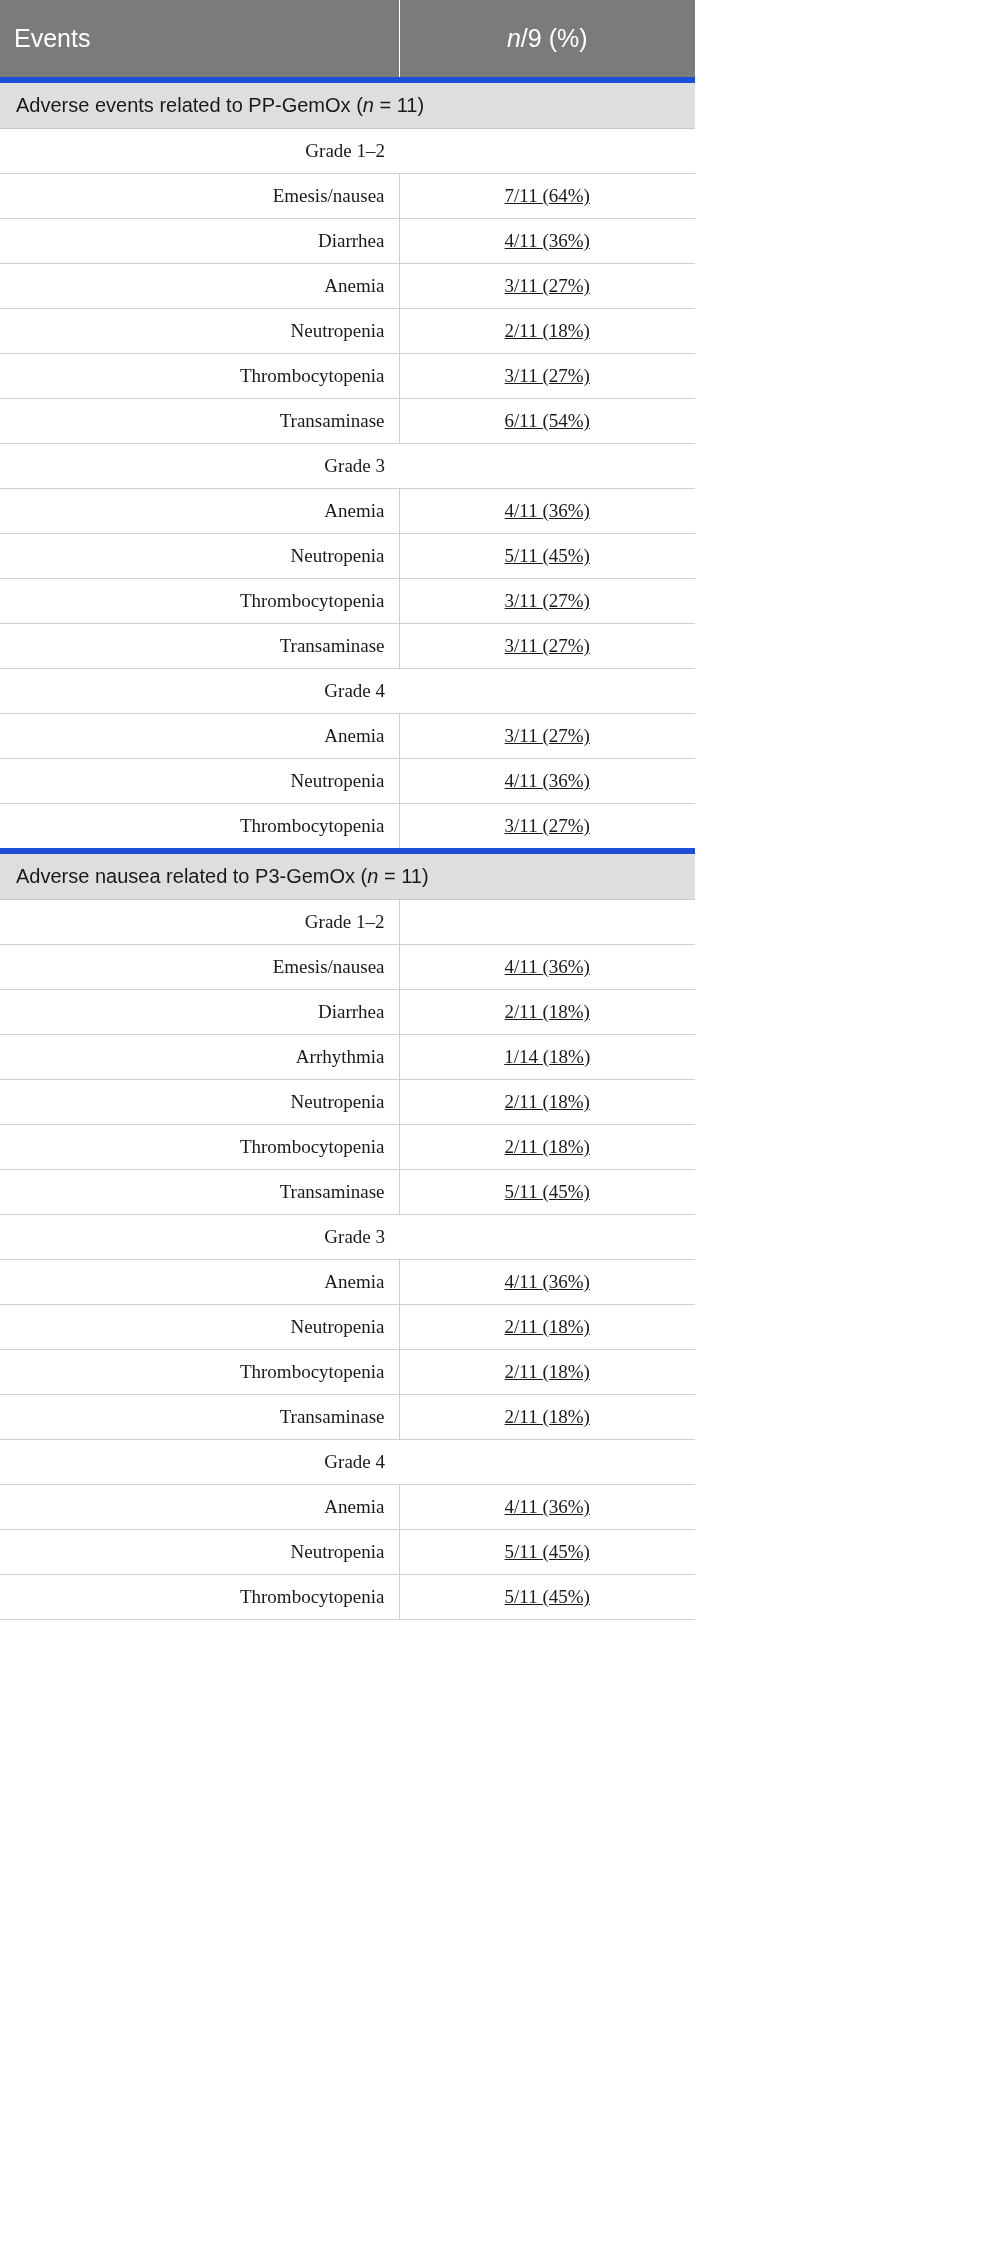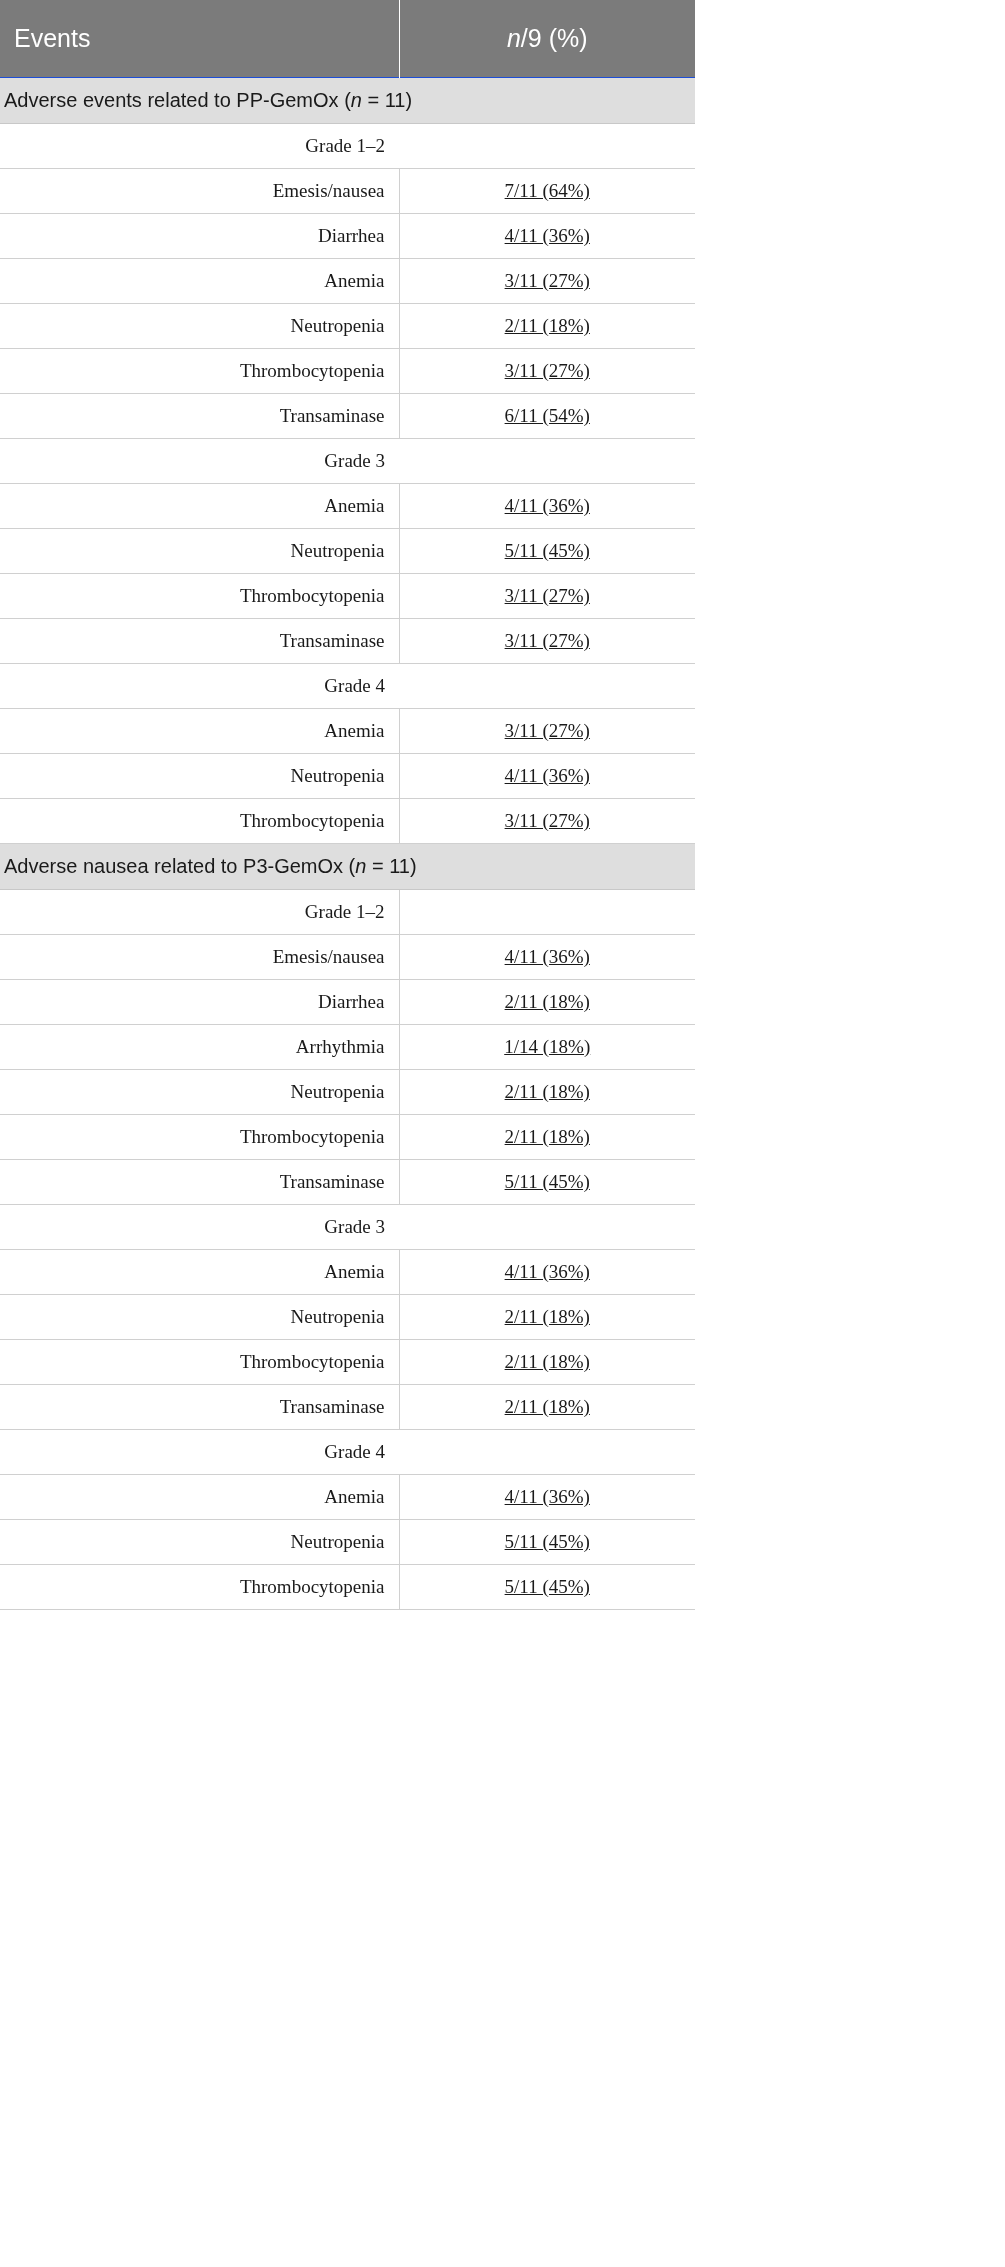--- a/index.html
+++ b/index.html
@@ -44,22 +44,22 @@
     border-left: 1px solid #ffffff;
   }
   tr.header-row th .ital { font-style: italic; }
 
   tr.section-row {
     background: #dedede;
   }
   tr.section-row td {
     font-family: "Liberation Sans", sans-serif;
     font-size: 20px;
-    padding: 11px 4px;
-    border-top: 1px solid #1d4ed8;
+    padding: 11px 16px;
+    border-top: 6px solid #1d4ed8;
     border-bottom: 1px solid #c8c8c8;
     color: #1a1a1a;
   }
 
   tr.data-row td {
     padding: 11px 14px;
     border-bottom: 1px solid #d0d0d0;
     vertical-align: middle;
     height: 22px;
   }

